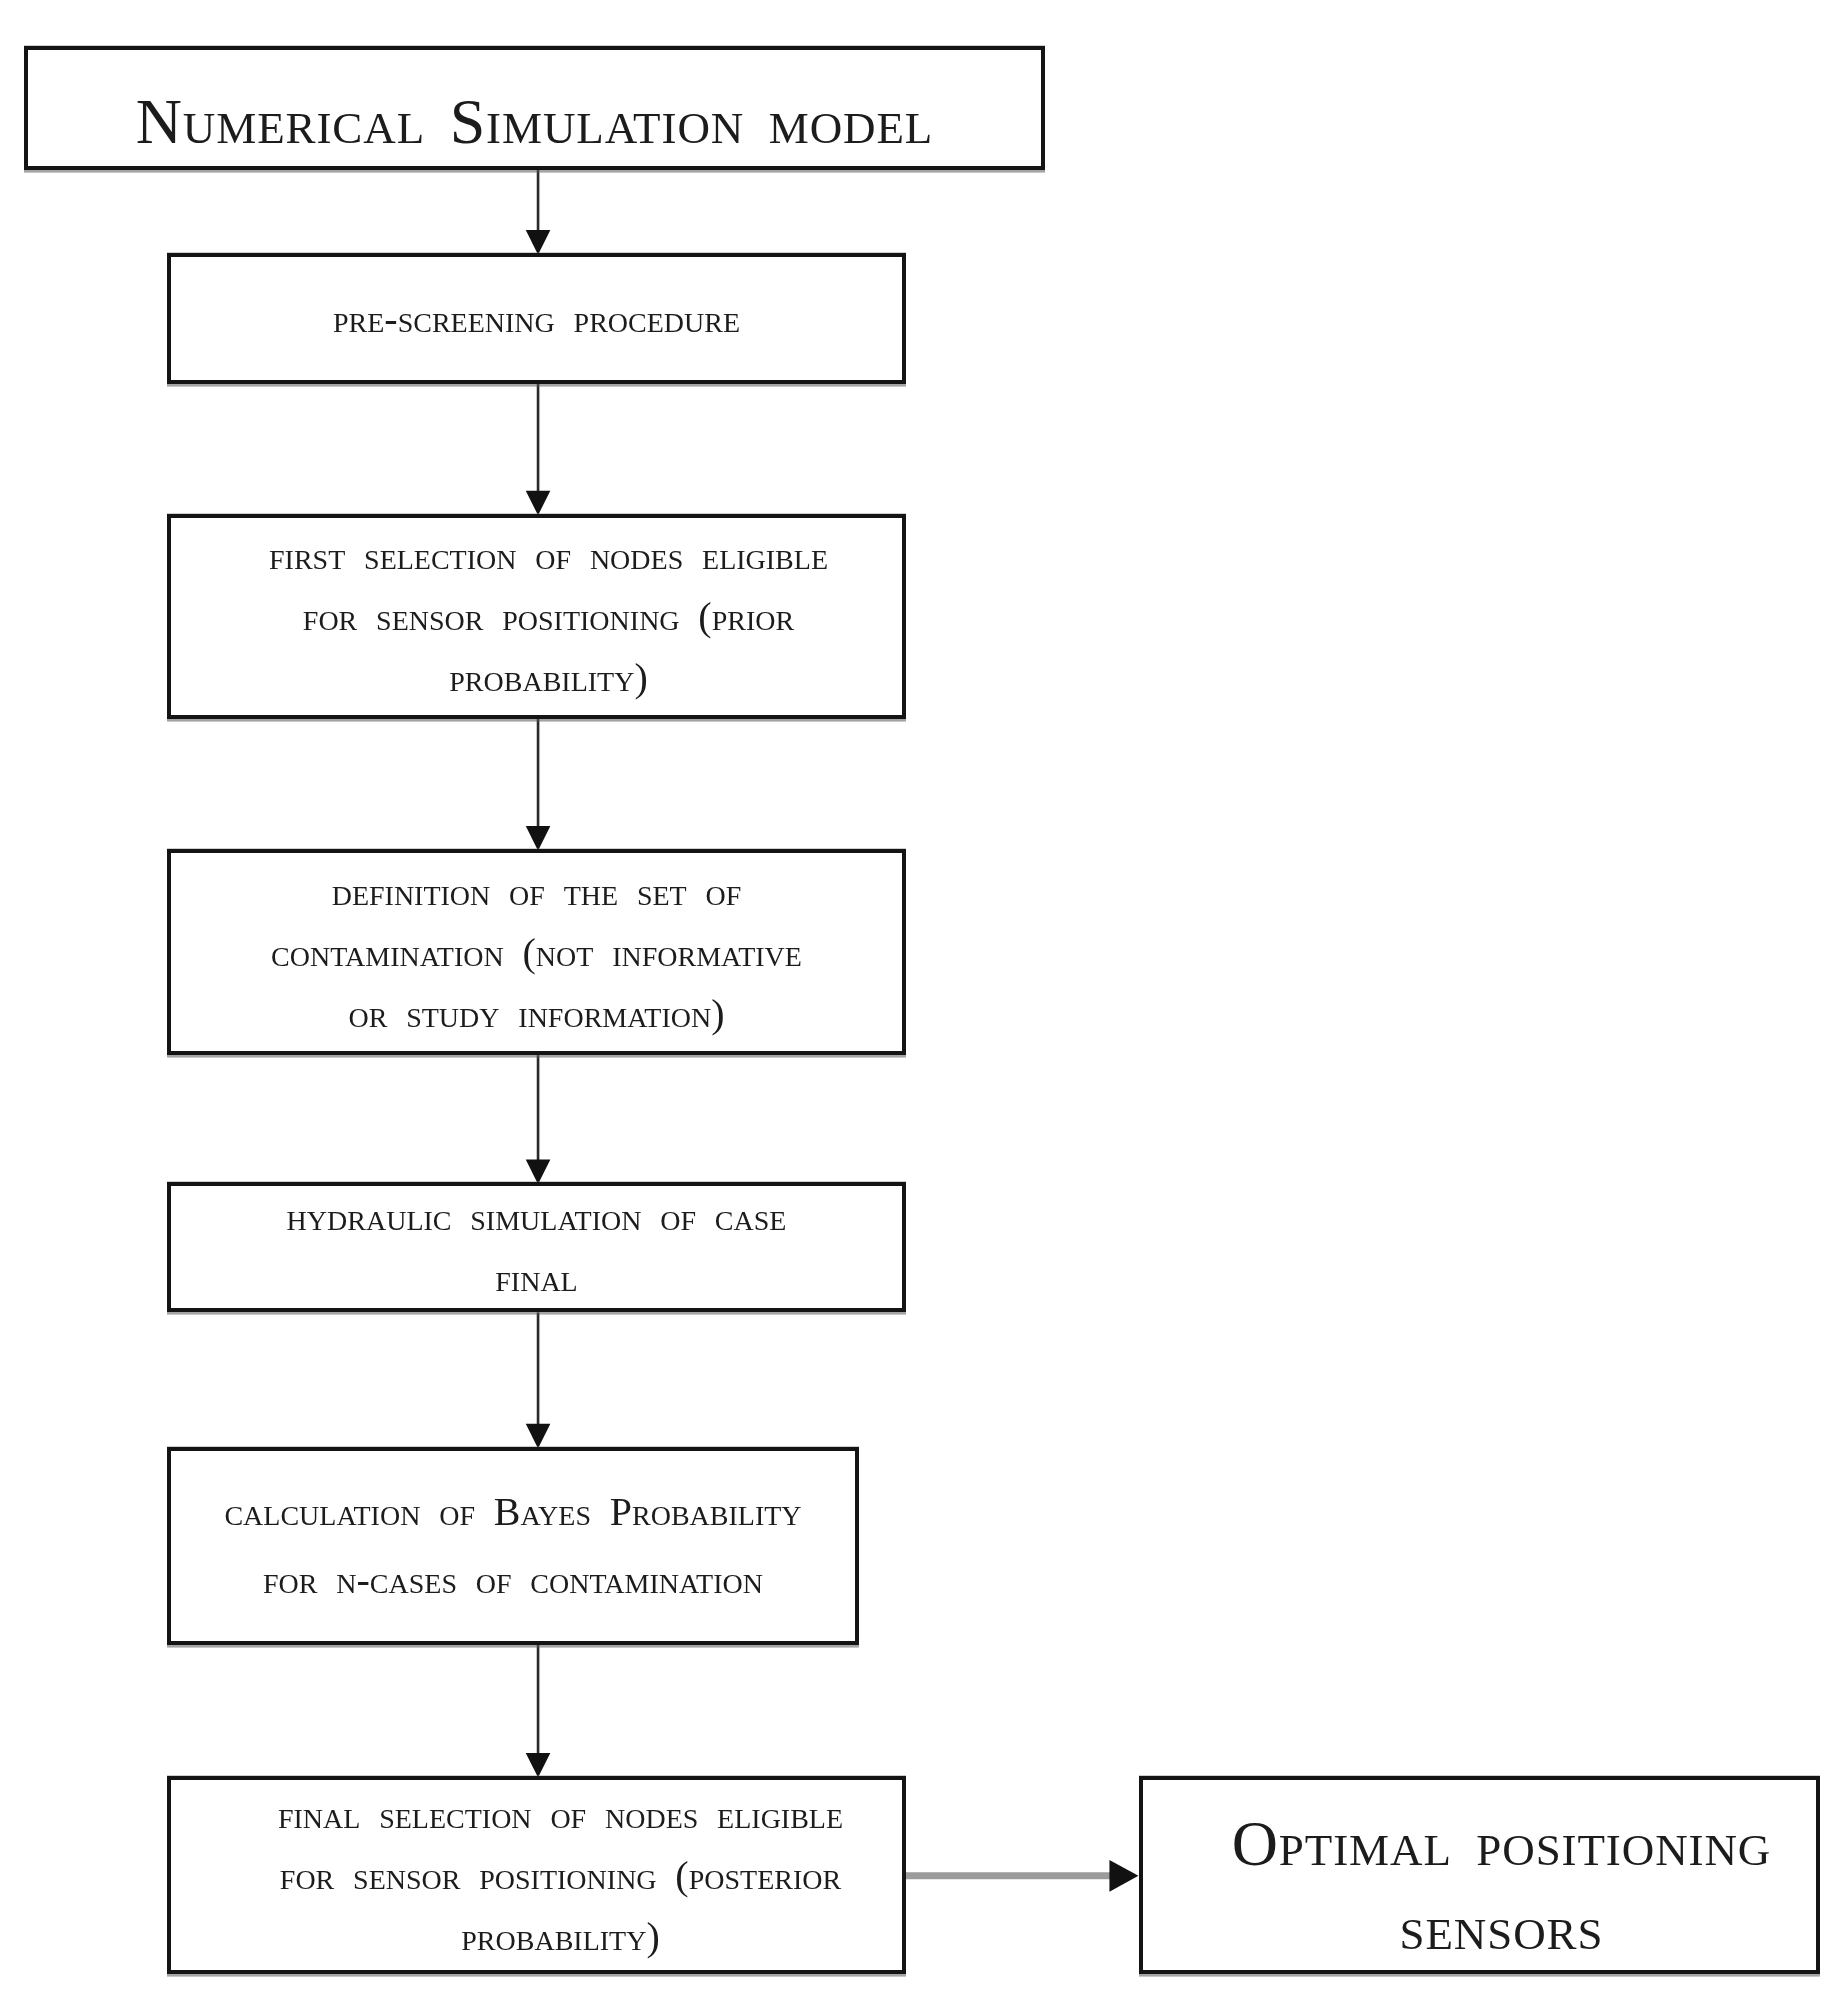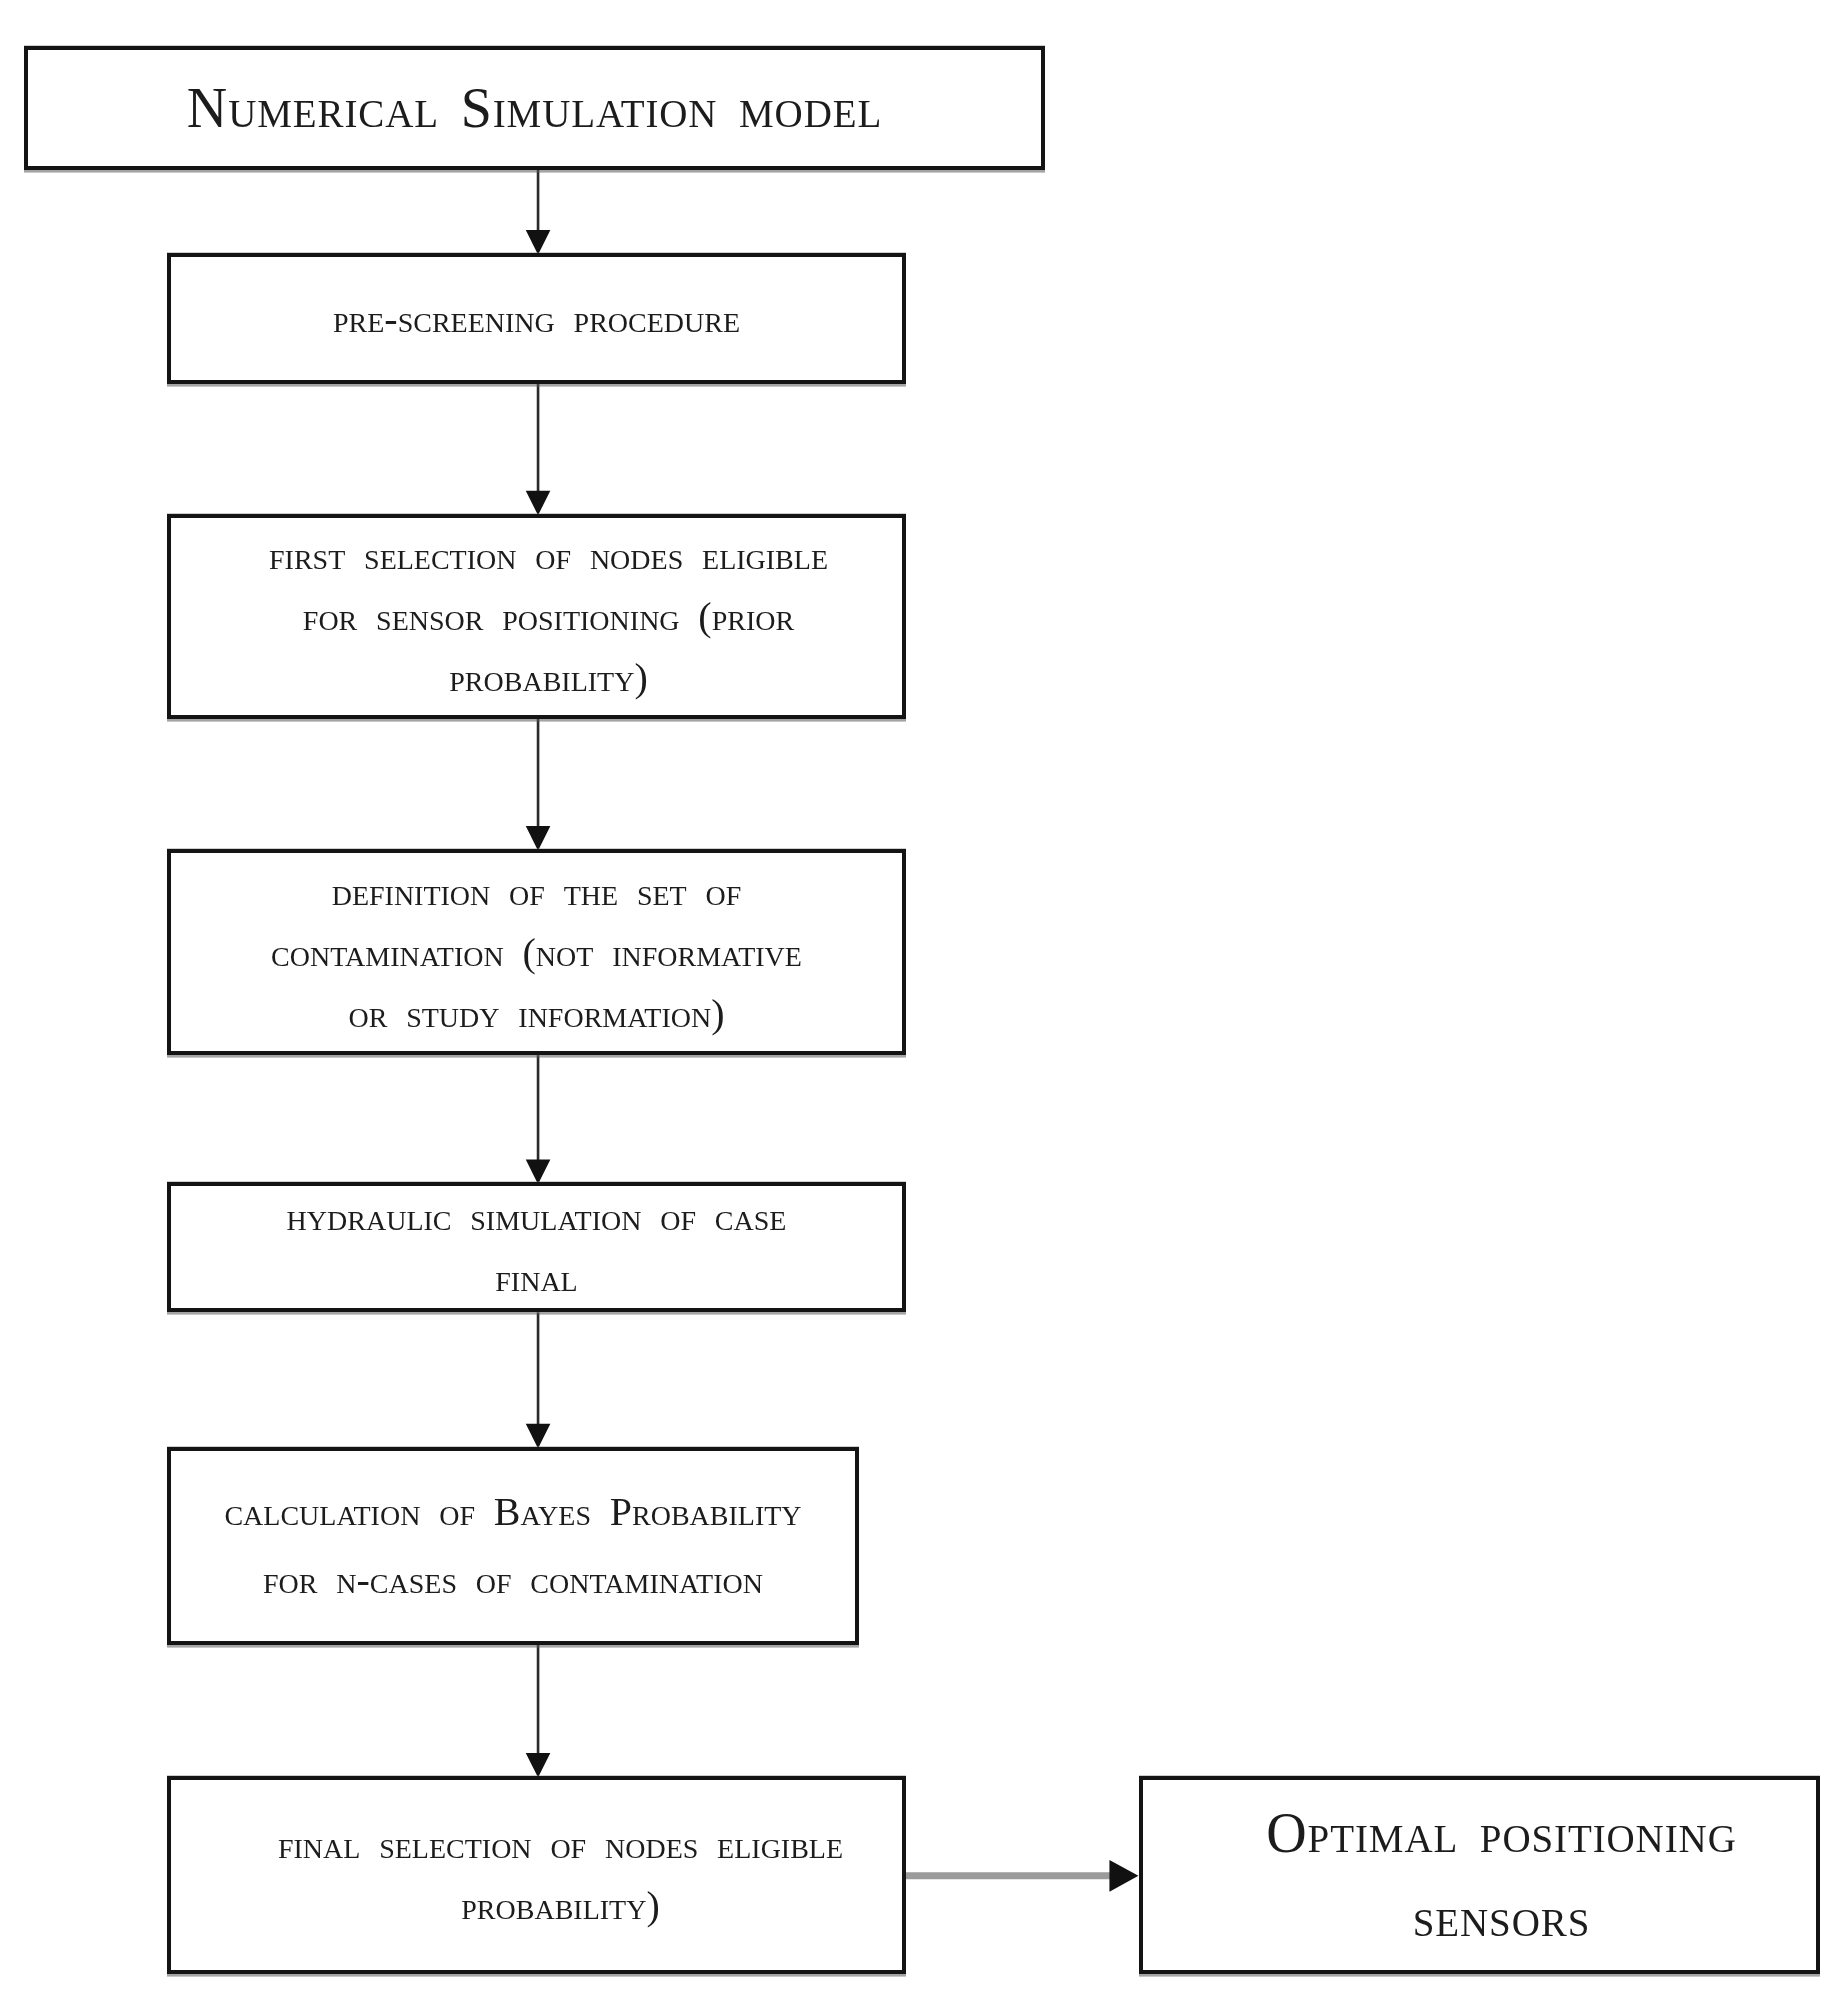--- a/index.html
+++ b/index.html
@@ -28,24 +28,25 @@
     justify-content: center;
     align-items: center;
     text-align: center;
     font-variant: small-caps;
   }
   .node .ln {
     display: block;
     white-space: nowrap;
   }
   .size-big {
-    font-size: 56px;
+    font-size: 64px;
     line-height: 88px;
     letter-spacing: 0.9px;
     word-spacing: 0.12em;
+    justify-content: flex-end;
   }
   .size-mid {
     font-size: 40px;
     line-height: 61px;
     word-spacing: 0.22em;
   }
   .lh-tall .ln { line-height: 68px; }
   .lh-wide .ln { line-height: 84px; }
 </style>
 </head>
@@ -102,20 +103,21 @@
     <span class="ln">final</span>
   </div>
 
   <div class="node size-mid lh-tall" style="left:167px; top:1447px; width:692px; height:198px;">
     <span class="ln">calculation of Bayes Probability</span>
     <span class="ln">for n-cases of contamination</span>
   </div>
 
   <div class="node size-mid" style="left:167px; top:1776px; width:739px; height:198px;padding-left:48px;">
     <span class="ln">final selection of nodes eligible</span>
+    <span class="ln">for sensor positioning (posterior</span>
     <span class="ln">probability)</span>
   </div>
 
   <div class="node size-big lh-wide" style="left:1139px; top:1776px; width:681px; height:198px;padding-left:44px;">
     <span class="ln">Optimal positioning</span>
     <span class="ln">sensors</span>
   </div>
 
 </div>
 

